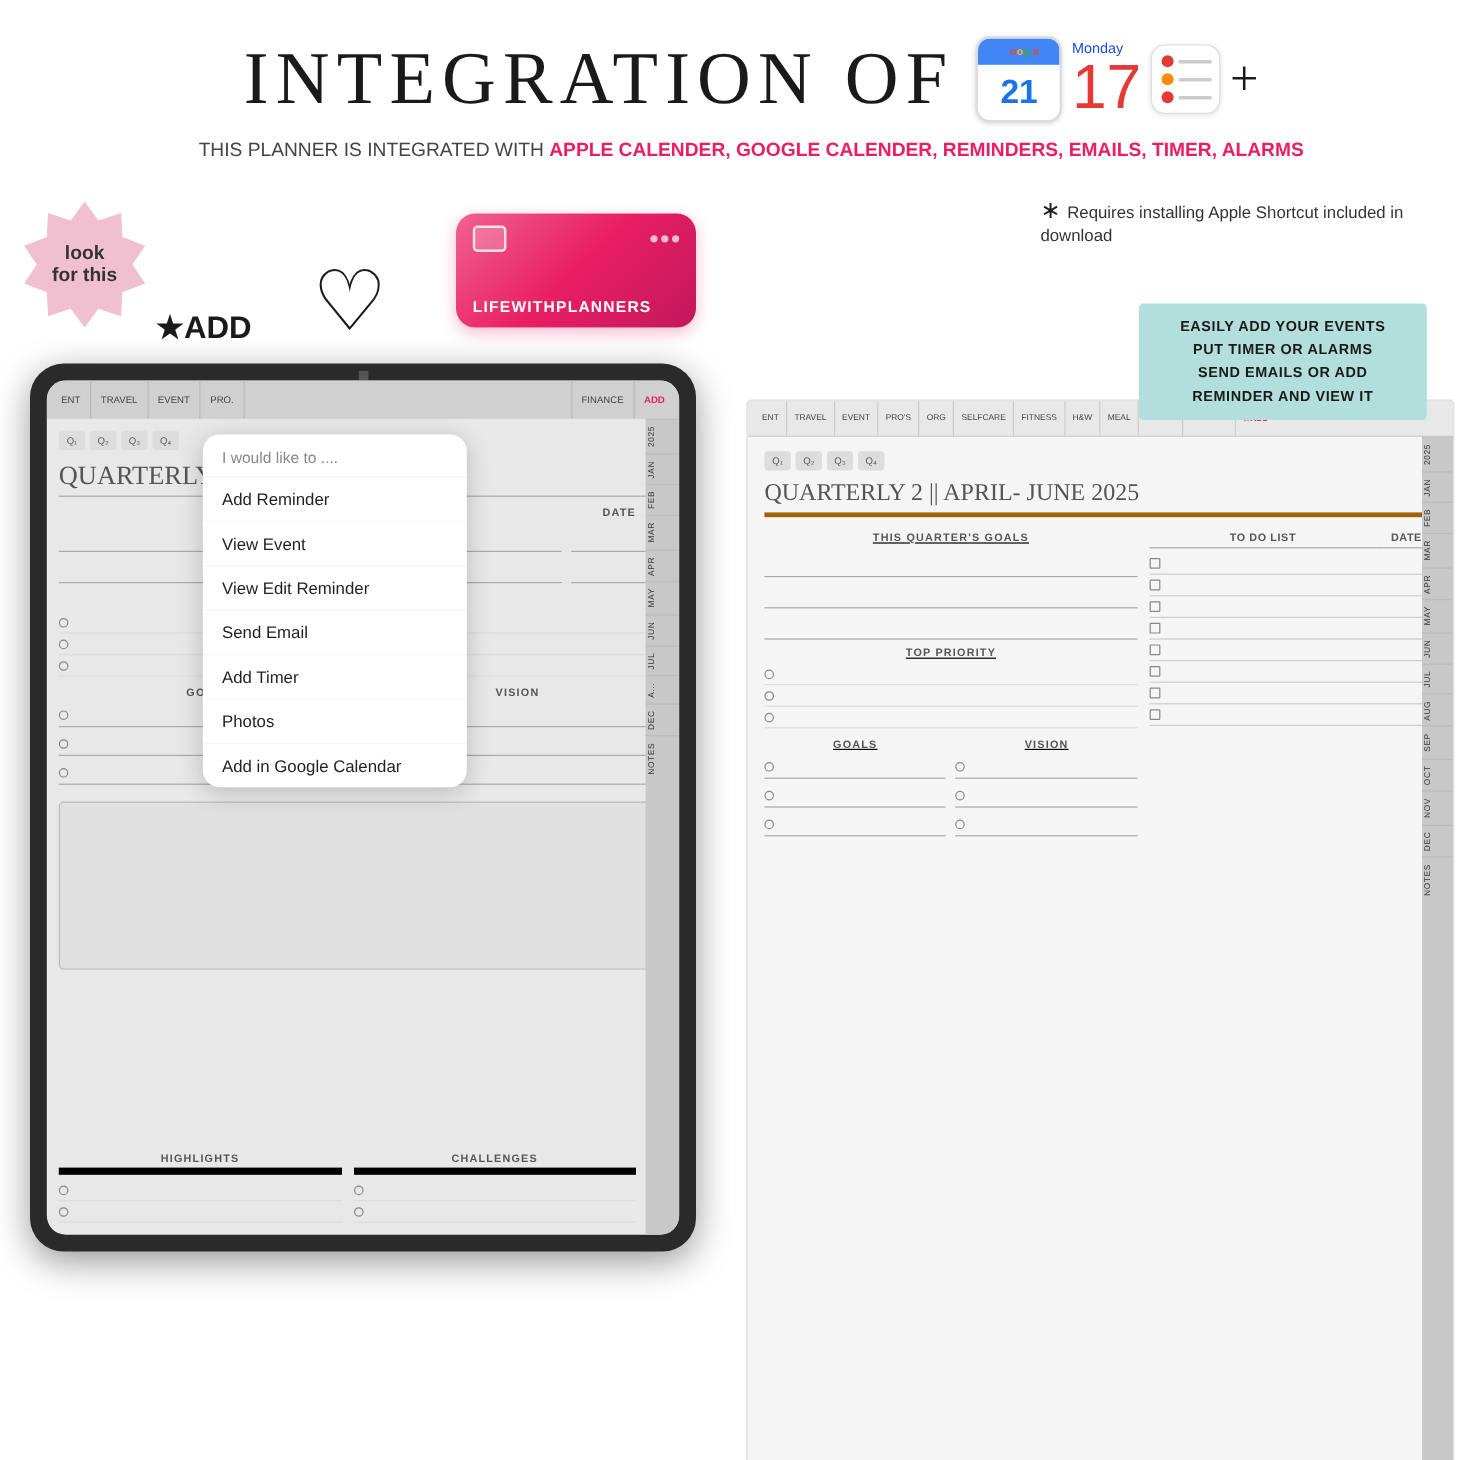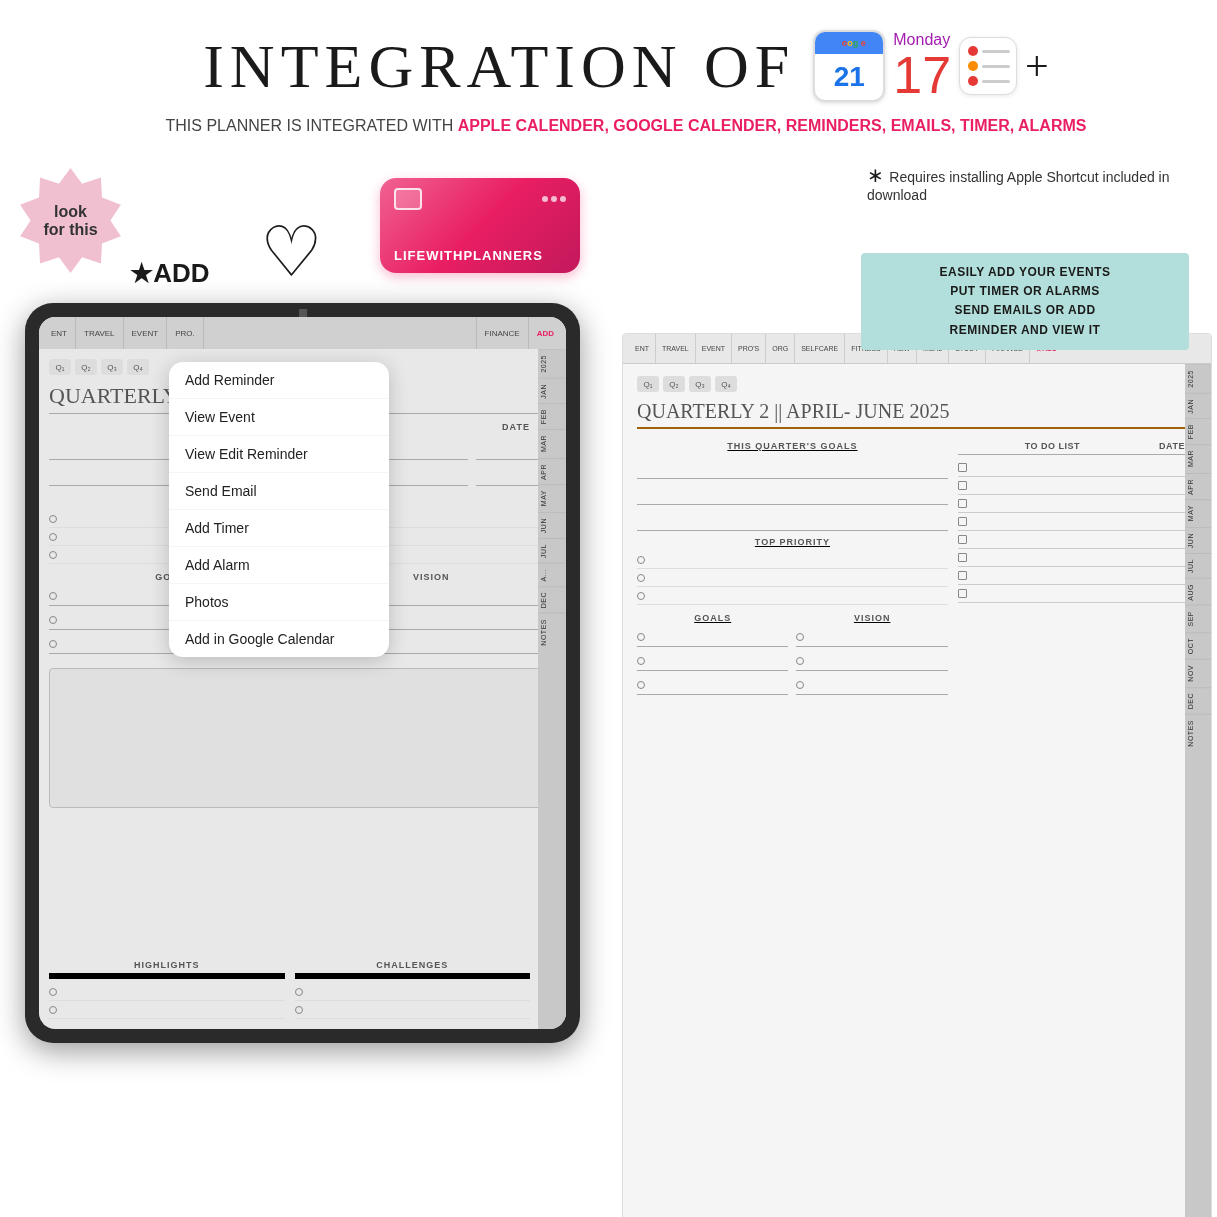--- a/index.html
+++ b/index.html
@@ -70,22 +70,22 @@
       color: #1a73e8;
       font-family: Arial, sans-serif;
     }
     .monday-date {
       display: flex;
       flex-direction: column;
       align-items: flex-start;
       font-family: Arial, sans-serif;
     }
     .monday-text {
-      font-size: 16px;
-      color: #a21caf;
+      font-size: 12px;
+      color: #1d4ed8;
       font-weight: 400;
     }
     .date-number {
       font-size: 52px;
       color: #e53935;
       font-weight: 300;
       line-height: 1;
     }
     .reminders-icon {
       width: 58px;
@@ -255,21 +255,21 @@
       font-size: 13px;
       font-weight: 700;
       letter-spacing: 1px;
     }
 
     
     .teal-box {
       position: absolute;
       right: 28px;
       top: 95px;
-      width: 328px;
+      width: 240px;
       background: #b2dfdb;
       padding: 10px 14px;
       border-radius: 4px;
       font-family: Arial, sans-serif;
       font-size: 12px;
       font-weight: 700;
       color: #1a1a1a;
       text-align: center;
       line-height: 1.6;
       letter-spacing: 0.5px;
@@ -443,21 +443,21 @@
       display: flex;
       align-items: center;
       border-right: 1px solid #ccc;
       font-size: 7px;
     }
 
     .quarterly-title-right {
       font-size: 20px;
       font-family: Georgia, serif;
       color: #555;
-      border-bottom: 2px solid #a16207;
+      border-bottom: 4px solid #a16207;
       padding-bottom: 4px;
       margin-bottom: 12px;
     }
     .gh-col {
       text-align: center;
       font-family: Arial, sans-serif;
       font-size: 9px;
       font-weight: 700;
       color: #555;
       letter-spacing: 0.5px;
@@ -805,26 +805,26 @@
           <div class="side-tab-item">MAY</div>
           <div class="side-tab-item">JUN</div>
           <div class="side-tab-item">JUL</div>
           <div class="side-tab-item">A...</div>
           <div class="side-tab-item">DEC</div>
           <div class="side-tab-item">NOTES</div>
         </div>
       </div>
 
       <div class="context-menu">
+        <div class="context-menu-header">I would like to ....</div>
         <div class="context-menu-item">Add Reminder</div>
         <div class="context-menu-item">View Event</div>
         <div class="context-menu-item">View Edit Reminder</div>
         <div class="context-menu-item">Send Email</div>
         <div class="context-menu-item">Add Timer</div>
-        <div class="context-menu-item">Add Alarm</div>
         <div class="context-menu-item">Photos</div>
         <div class="context-menu-item">Add in Google Calendar</div>
       </div>
     </div>
   </div>
 
   <div class="tablet-right">
 
     <div class="planner-nav-right">
       <div class="pnav-item">ENT</div>

